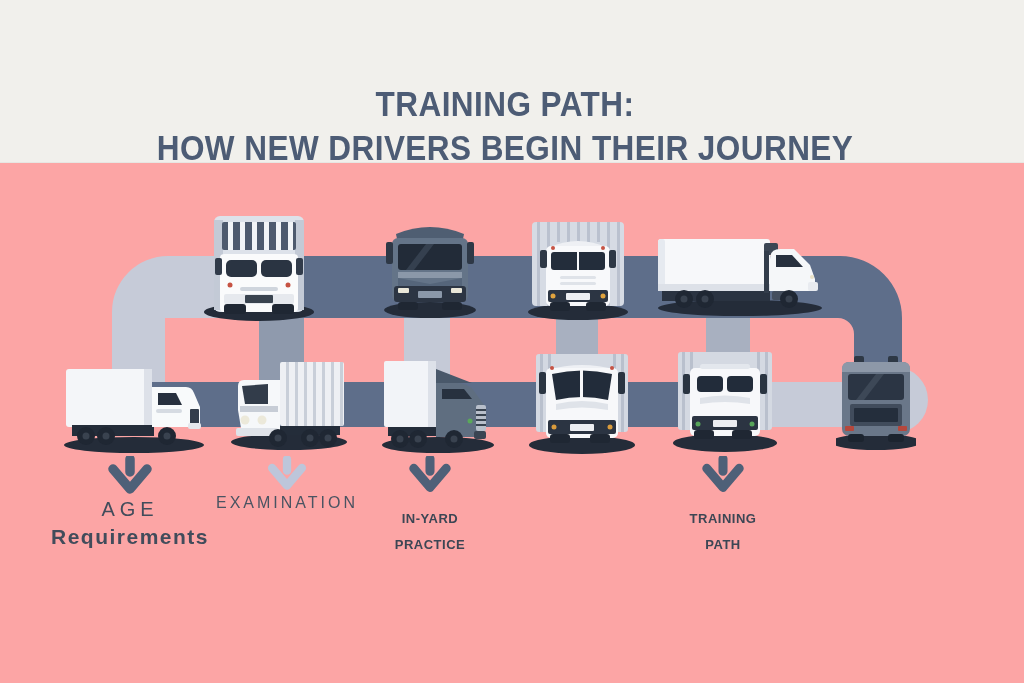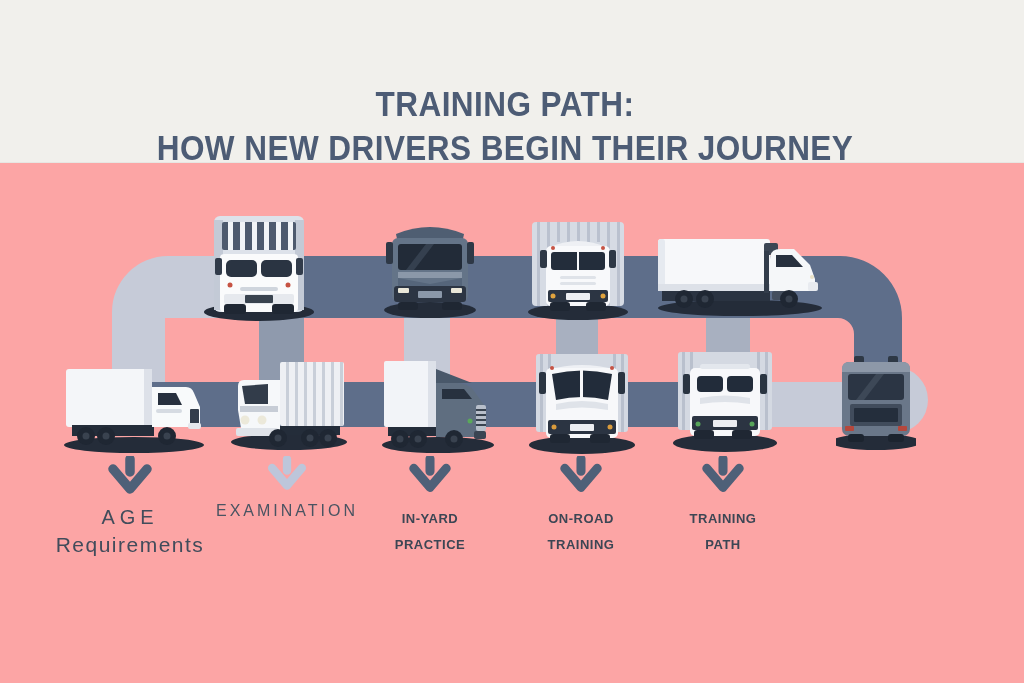--- a/index.html
+++ b/index.html
@@ -14,25 +14,25 @@
     position:absolute;top:82px;left:0;width:1010px;text-align:center;z-index:3;
     color:#4d5c75;font-weight:700;font-size:35px;line-height:44px;
     letter-spacing:.5px;transform:scaleX(.9);transform-origin:50% 50%;
   }
   .road-svg{position:absolute;top:0;left:0;z-index:1;}
   .truck{position:absolute;z-index:2;}
   .steps{position:absolute;top:0;left:0;width:1024px;height:683px;z-index:3;}
   .step{position:absolute;top:456px;width:190px;text-align:center;}
   .step svg{display:block;margin:0 auto;}
   .step .l1,.step .l2{color:#3d4755;}
-  .step .l1{margin-top:8px;}
+  .step .l1{}
   .step .l2{margin-top:4px;}
   .step .l2:empty{display:none;}
   .s1 .l1{font-size:20px;font-weight:500;letter-spacing:5px;color:#414c5b;}
-  .s1 .l2{font-size:21px;font-weight:400;letter-spacing:1.5px;color:#414c5b;}
+  .s1 .l2{font-size:21px;font-weight:700;letter-spacing:1.5px;color:#414c5b;}
   .s2 .l1{font-size:16px;font-weight:400;letter-spacing:3px;color:#4a5462;}
   .bold .l1,.bold .l2{font-size:13px;font-weight:700;letter-spacing:.5px;color:#3c4654;line-height:22px;}
   .bold .l1{margin-top:12px;}
 </style>
 </head>
 <body>
 
 <div class="stage">
 
   <div class="bg-top"></div>
@@ -302,27 +302,20 @@
     </div>
 
     <div class="step bold" style="left:335px">
       <svg width="46" height="40" viewBox="0 0 48 42">
         <path d="M24 3 V16 M7 13 L24 33 L41 13" fill="none" stroke-width="9.5" stroke-linecap="round" stroke-linejoin="round" stroke="#4e6078"></path>
       </svg>
       <div class="l1">IN-YARD</div>
       <div class="l2">PRACTICE</div>
     </div>
 
-    <div class="step bold" style="left:486px">
-      <svg width="46" height="40" viewBox="0 0 48 42">
-        <path d="M24 3 V16 M7 13 L24 33 L41 13" fill="none" stroke-width="9.5" stroke-linecap="round" stroke-linejoin="round" stroke="#4e6078"></path>
-      </svg>
-      <div class="l1">ON-ROAD</div>
-      <div class="l2">TRAINING</div>
-    </div>
 
     <div class="step bold" style="left:628px">
       <svg width="46" height="40" viewBox="0 0 48 42">
         <path d="M24 3 V16 M7 13 L24 33 L41 13" fill="none" stroke-width="9.5" stroke-linecap="round" stroke-linejoin="round" stroke="#4e6078"></path>
       </svg>
       <div class="l1">TRAINING</div>
       <div class="l2">PATH</div>
     </div>
 
 

